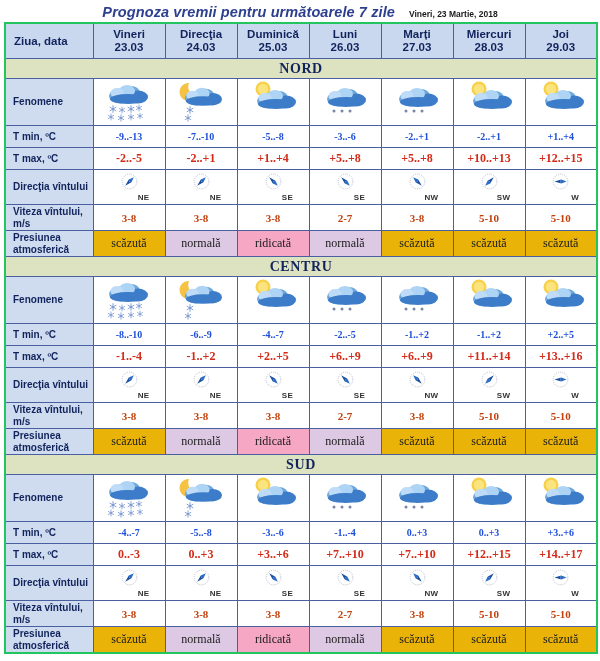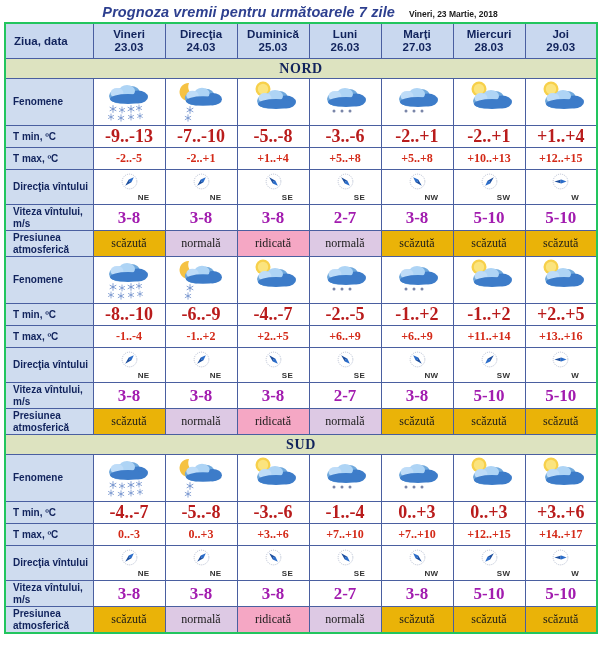--- a/index.html
+++ b/index.html
@@ -99,23 +99,23 @@
   tr.pheno td.val{height:46px;}
   .iconwrap{
     width:100%;height:44px;
     position:relative;
     display:flex;align-items:center;justify-content:center;
   }
 
   
   td.tmin{
     height:21px;
-    color:#b91c1c;
+    color:#1d4ed8;
     font-weight:bold;
-    font-size:18px;
+    font-size:10px;
     font-family:"Liberation Serif", serif;
   }
   td.tmax{
     height:21px;
     color:#d42a18;
     font-weight:bold;
     font-size:12px;
     font-family:"Liberation Serif", serif;
   }
 
@@ -127,23 +127,23 @@
   }
   .dirlabel{
     font-size:8px;color:#333333;font-weight:bold;letter-spacing:.3px;
     margin-top:-1px;
     padding-left:29px;
   }
 
   
   td.wspd{
     height:25px;
-    color:#a21caf;
+    color:#c2410c;
     font-weight:bold;
-    font-size:17px;
+    font-size:11px;
     font-family:"Liberation Serif", serif;
     margin-left:44px;
   }
 
   
   td.press{
     height:25px;
     font-family:"Liberation Serif", serif;
     font-size:12px;
     color:#1a1a1a;
@@ -492,20 +492,23 @@
         <tr>
     <td class="rlbl">Presiunea atmosferică</td>
           <td class="press low">scăzută</td>
           <td class="press norm">normală</td>
           <td class="press high">ridicată</td>
           <td class="press norm">normală</td>
           <td class="press low">scăzută</td>
           <td class="press low">scăzută</td>
           <td class="press low">scăzută</td>
         </tr>
+        <tr>
+    <td class="region" colspan="8">CENTRU</td>
+        </tr>
         <tr class="pheno">
     <td class="rlbl">Fenomene</td>
           <td class="val">
       <div class="iconwrap">
               <svg width="52" height="44" viewBox="0 0 52 44" xmlns="http://www.w3.org/2000/svg">
                 <g transform="translate(4,1) scale(1)">
     <ellipse cx="13" cy="15" rx="11" ry="7.5" fill="#6fa8dc"></ellipse>
     <ellipse cx="24" cy="12" rx="9" ry="7" fill="#6fa8dc"></ellipse>
     <ellipse cx="31" cy="16" rx="10" ry="6.5" fill="#3d7cc9"></ellipse>
     <ellipse cx="20" cy="10" rx="8" ry="6" fill="#aed4f5"></ellipse>

